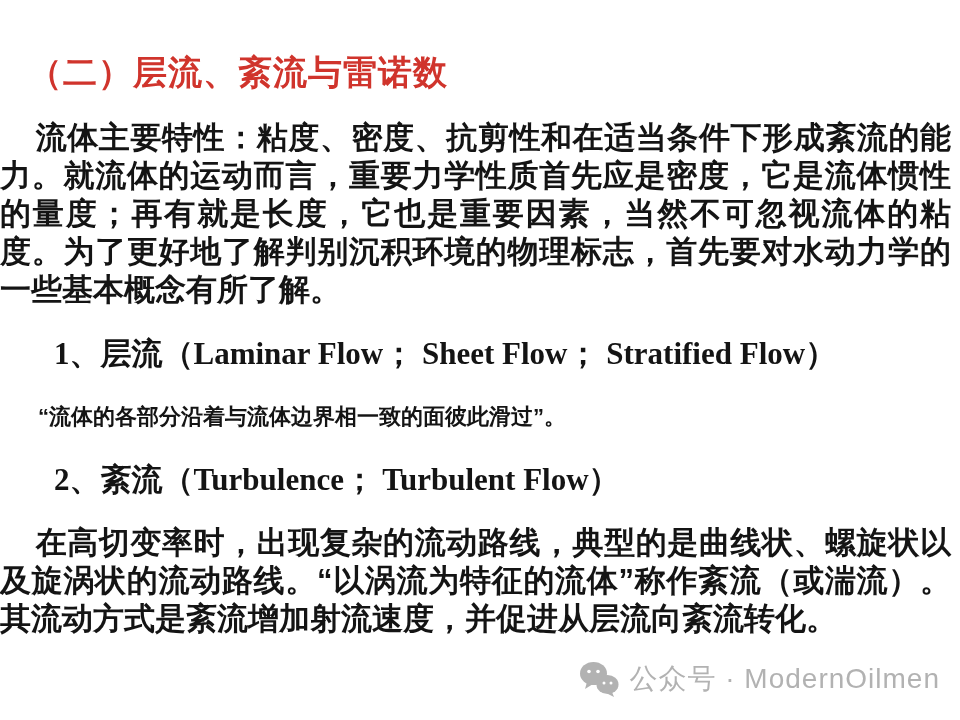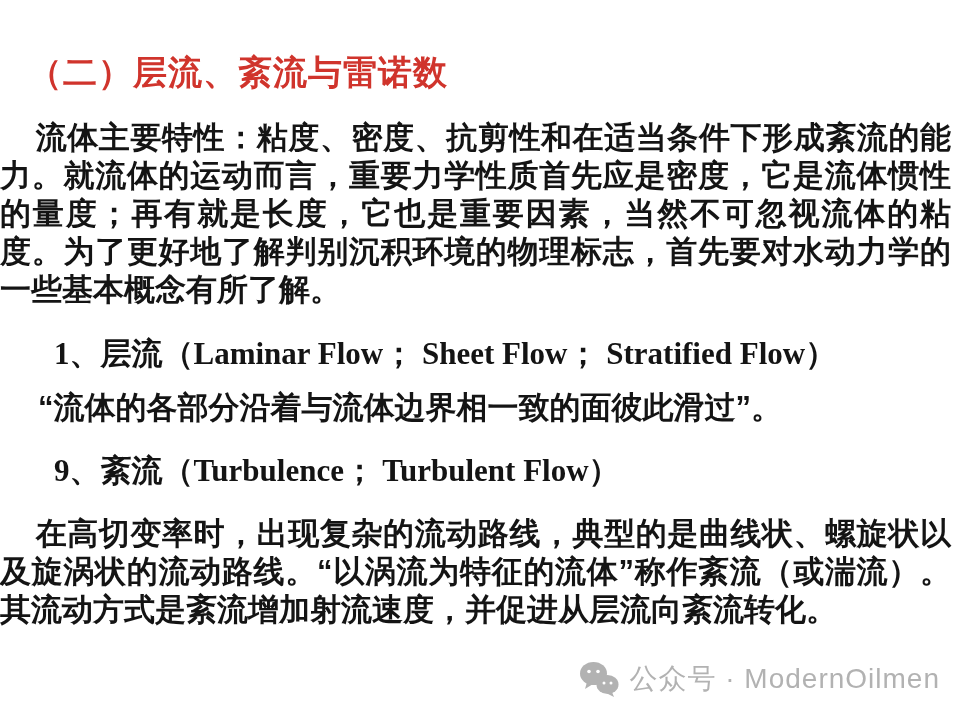--- a/index.html
+++ b/index.html
@@ -37,22 +37,22 @@
   }
   .section-heading {
     margin: 27px 10px 0 54px;
     font-size: 31px;
     line-height: 36px;
     font-weight: 700;
     color: #141414;
     font-family: "Liberation Serif", serif;
   }
   .quote-line {
-    margin: 18px 10px 0 38px;
-    font-size: 31px;
+    margin: 27px 10px 0 38px;
+    font-size: 22px;
     line-height: 36px;
     font-weight: 700;
     color: #141414;
     font-family: "Liberation Sans", sans-serif;
   }
   .watermark {
     position: absolute;
     right: 20px;
     bottom: 22px;
     display: flex;
@@ -78,21 +78,21 @@
 <div class="slide">
 
   <h1 class="slide-title">（二）层流、紊流与雷诺数</h1>
 
   <p class="body-paragraph">流体主要特性：粘度、密度、抗剪性和在适当条件下形成紊流的能力。就流体的运动而言，重要力学性质首先应是密度，它是流体惯性的量度；再有就是长度，它也是重要因素，当然不可忽视流体的粘度。为了更好地了解判别沉积环境的物理标志，首先要对水动力学的一些基本概念有所了解。</p>
 
   <p class="section-heading">1、层流（Laminar Flow； Sheet Flow； Stratified Flow）</p>
 
   <p class="quote-line">“流体的各部分沿着与流体边界相一致的面彼此滑过”。</p>
 
-  <p class="section-heading">9、紊流（Turbulence； Turbulent Flow）</p>
+  <p class="section-heading">2、紊流（Turbulence； Turbulent Flow）</p>
 
   <p class="body-paragraph">在高切变率时，出现复杂的流动路线，典型的是曲线状、螺旋状以及旋涡状的流动路线。“以涡流为特征的流体”称作紊流（或湍流）。其流动方式是紊流增加射流速度，并促进从层流向紊流转化。</p>
 
   <div class="watermark">
     <span class="wechat-icon">
       <svg viewBox="0 0 40 36" width="40" height="36" xmlns="http://www.w3.org/2000/svg">
         <g fill="#b2b2b2">
           <ellipse cx="14.5" cy="12.5" rx="13.5" ry="11.5"></ellipse>
           <path d="M8 21 L6 28 L14 23 Z"></path>
           <ellipse cx="28.5" cy="23.5" rx="11" ry="9.5"></ellipse>

